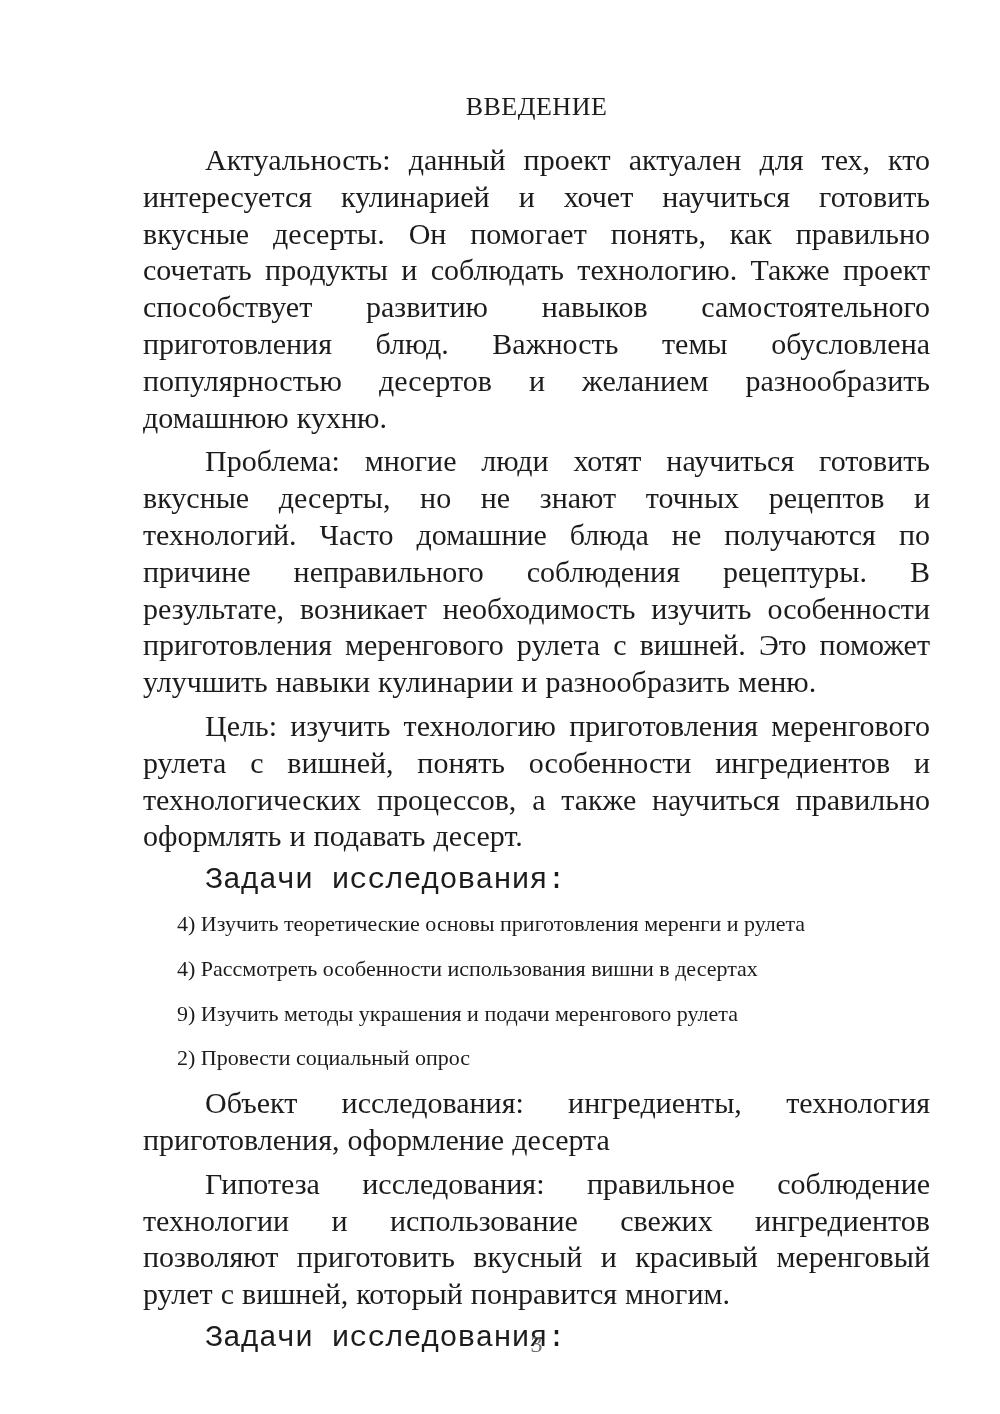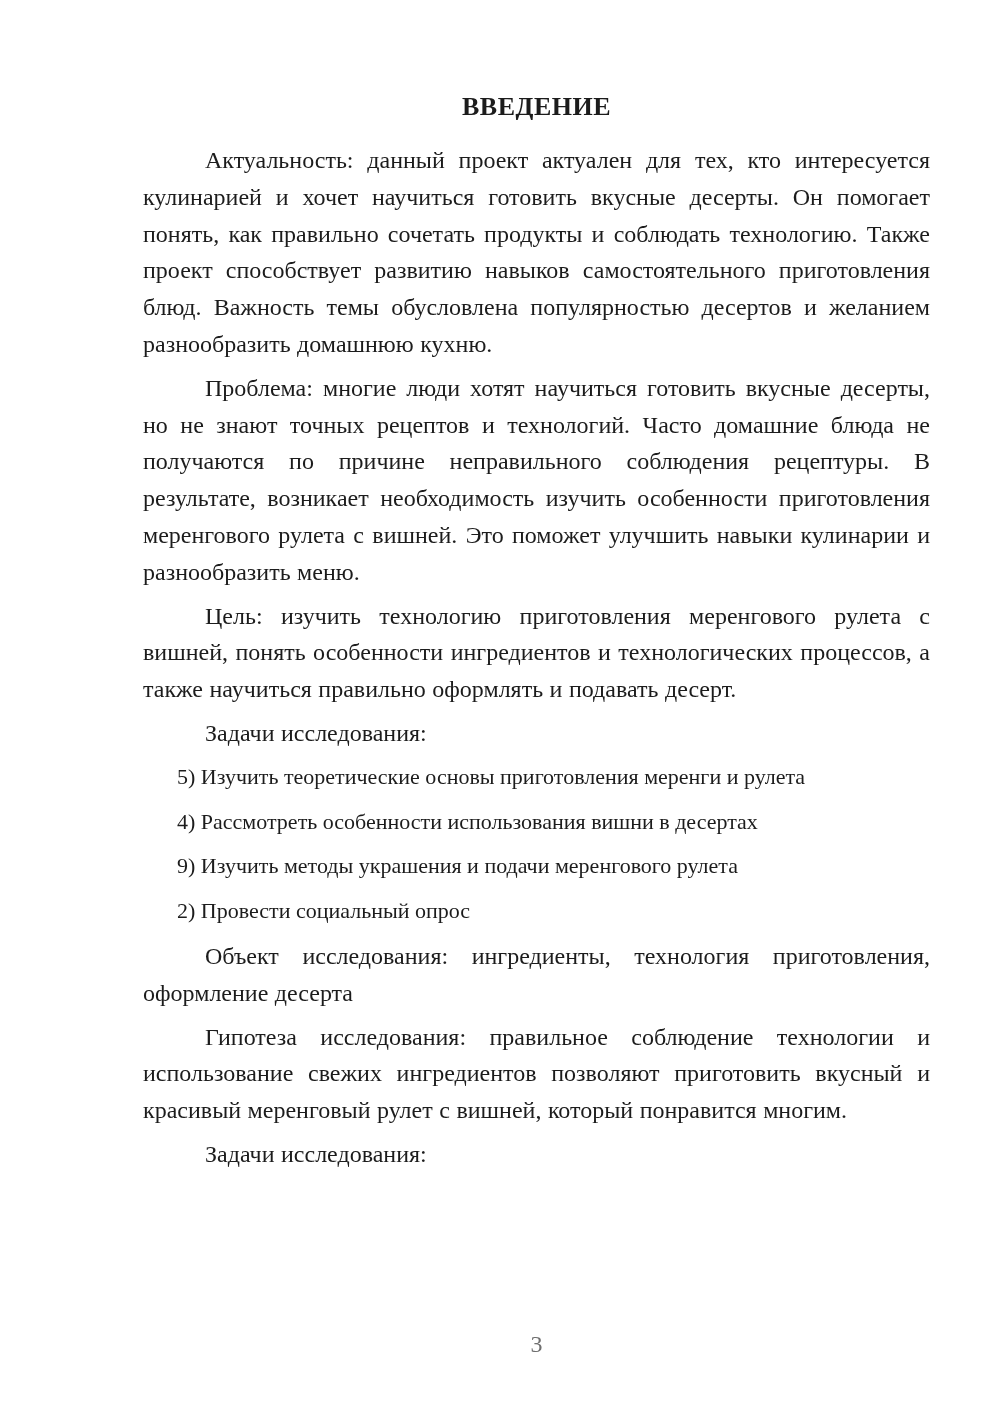--- a/index.html
+++ b/index.html
@@ -20,34 +20,35 @@
   .content {
     position: absolute;
     left: 143px;
     top: 0;
     width: 787px;
   }
   .doc-title {
     margin: 91px 0 20px 0;
     font-size: 26px;
     line-height: 31px;
-    font-weight: 700;
+    font-weight: 400;
     text-align: center;
     letter-spacing: 0.5px;
   }
   .para {
     margin: 0 0 7px 0;
-    font-size: 24px;
+    font-size: 30px;
     line-height: 36.8px;
     text-align: justify;
     text-indent: 62px;
     word-spacing: 0.5px;
   }
   .section-label {
     text-align: left;
+    font-family: Liberation Mono, monospace;
   }
   .task {
     margin: 0 0 8px 0;
     font-size: 22px;
     line-height: 36.8px;
     text-align: left;
     text-indent: 34px;
   }
   .page-number {
     position: absolute;
@@ -69,21 +70,21 @@
     <h1 class="doc-title">ВВЕДЕНИЕ</h1>
 
     <p class="para">Актуальность: данный проект актуален для тех, кто интересуется кулинарией и хочет научиться готовить вкусные десерты. Он помогает понять, как правильно сочетать продукты и соблюдать технологию. Также проект способствует развитию навыков самостоятельного приготовления блюд. Важность темы обусловлена популярностью десертов и желанием разнообразить домашнюю кухню.</p>
 
     <p class="para">Проблема: многие люди хотят научиться готовить вкусные десерты, но не знают точных рецептов и технологий. Часто домашние блюда не получаются по причине неправильного соблюдения рецептуры. В результате, возникает необходимость изучить особенности приготовления меренгового рулета с вишней. Это поможет улучшить навыки кулинарии и разнообразить меню.</p>
 
     <p class="para">Цель: изучить технологию приготовления меренгового рулета с вишней, понять особенности ингредиентов и технологических процессов, а также научиться правильно оформлять и подавать десерт.</p>
 
     <p class="para section-label">Задачи исследования:</p>
 
-    <p class="task">5) Изучить теоретические основы приготовления меренги и рулета</p>
+    <p class="task">4) Изучить теоретические основы приготовления меренги и рулета</p>
 
     <p class="task">4) Рассмотреть особенности использования вишни в десертах</p>
 
     <p class="task">9) Изучить методы украшения и подачи меренгового рулета</p>
 
     <p class="task">2) Провести социальный опрос</p>
 
 
     <p class="para">Объект исследования: ингредиенты, технология приготовления, оформление десерта</p>
 

